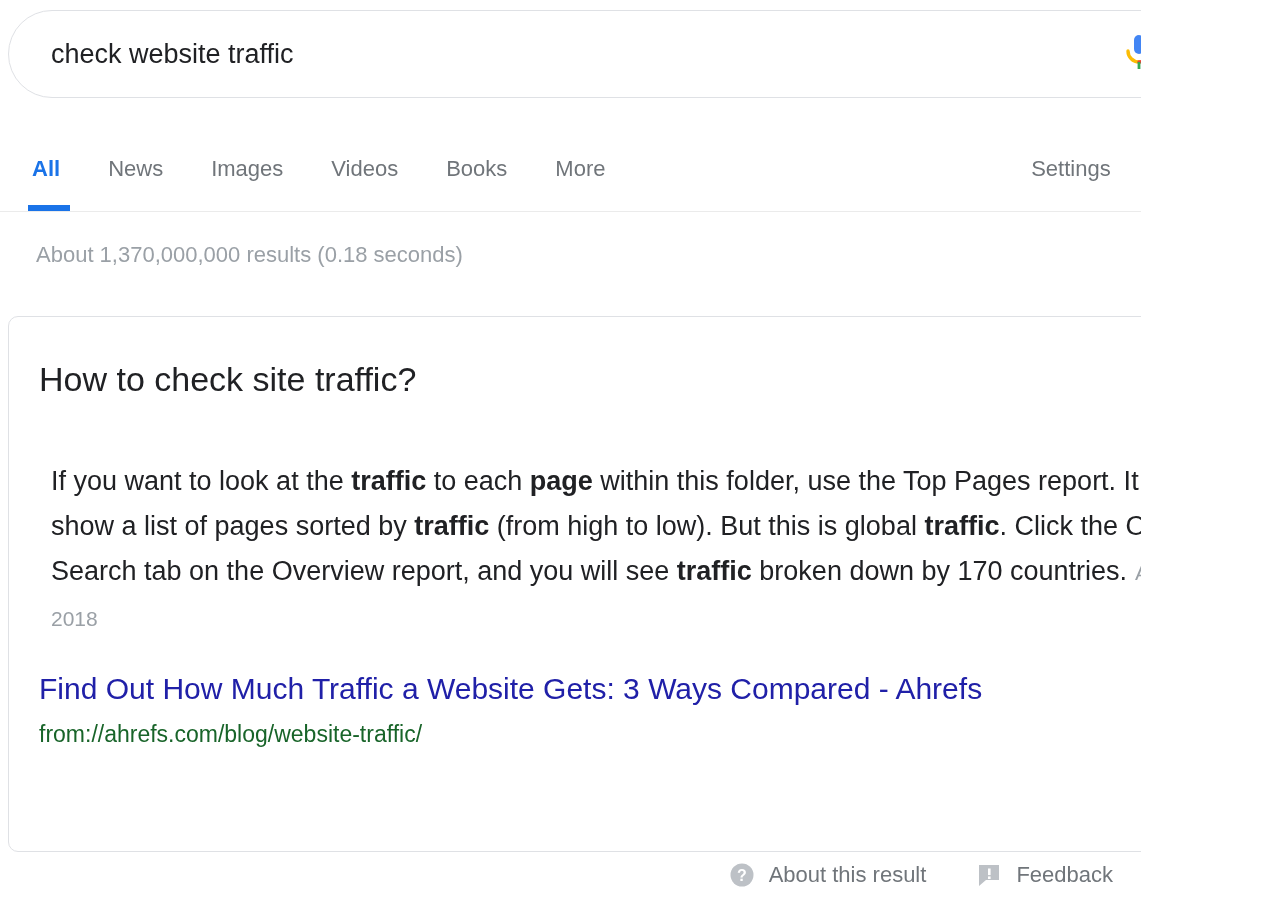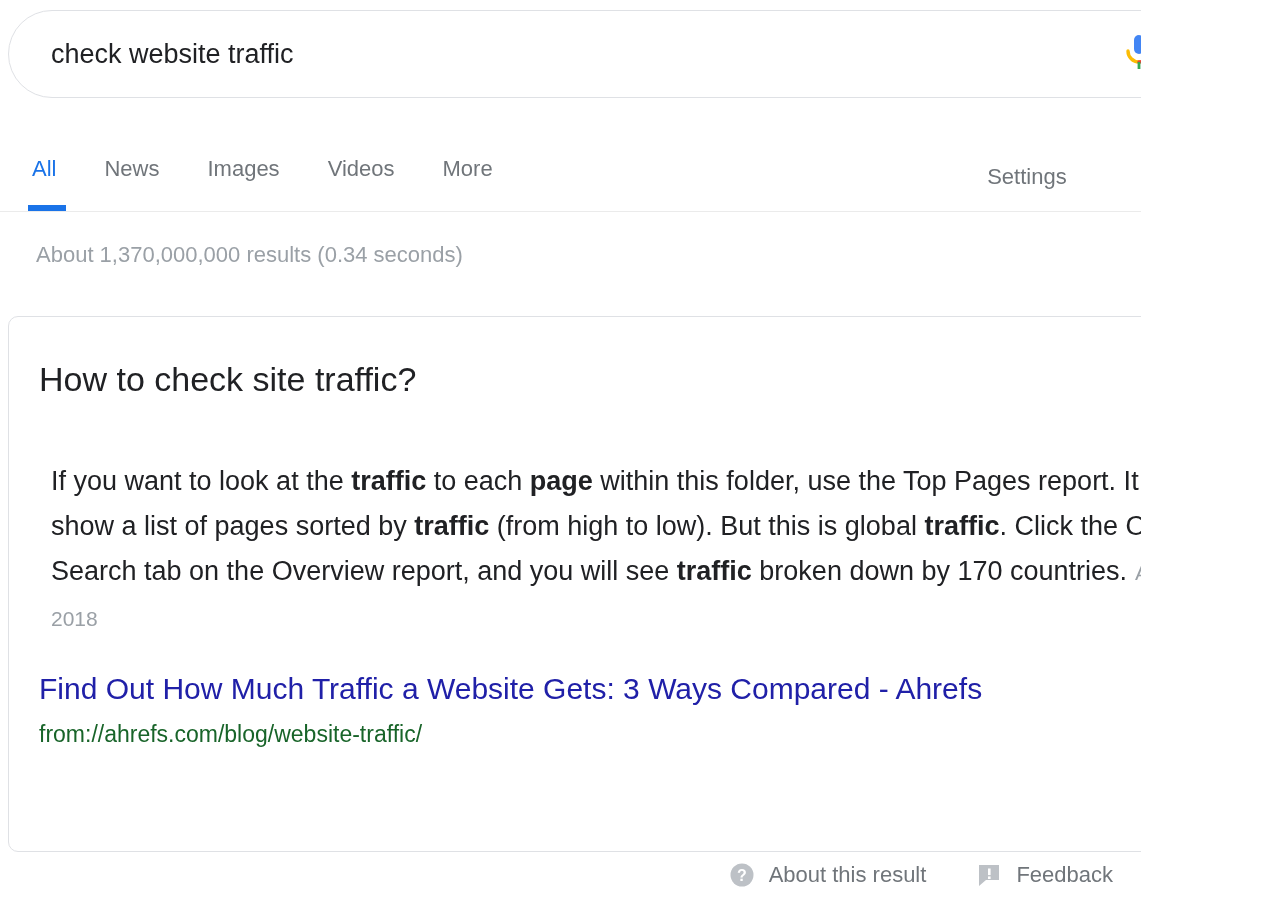--- a/index.html
+++ b/index.html
@@ -30,30 +30,30 @@
   }
   .search-icons { display: flex; align-items: center; gap: 38px; padding-right: 44px; }
   .icon-btn { background: none; border: none; padding: 0; cursor: pointer; display: block; line-height: 0; }
 
   
   .navbar {
     position: absolute; left: 0; top: 136px; width: 1284px; height: 76px;
     border-bottom: 1px solid #ebebeb;
   }
   .nav-left { position: absolute; left: 14px; top: 0; display: flex; }
-  .nav-right { position: absolute; right: 28px; top: 8px; display: flex; gap: 44px; }
+  .nav-right { position: absolute; right: 28px; top: 0; display: flex; }
   .nav-item {
     position: relative;
     font-size: 22px; color: #70757a;
     padding: 20px 24px 0 24px;
     cursor: pointer; white-space: nowrap;
   }
   .nav-left .nav-item { padding-left: 24px; padding-right: 24px; }
   .nav-left .nav-item:first-child { padding-left: 18px; }
-  .nav-item.active { color: #1a73e8; font-weight: normal; }
+  .nav-item.active { color: #1a73e8; font-weight: bold; }
   .nav-item.active::after {
     content: ""; position: absolute;
     left: 14px; right: 14px; bottom: -29px;
     height: 6px; background: #1a73e8;
   }
   .nav-right .nav-item { padding-left: 34px; padding-right: 34px; }
   .nav-right .nav-item:last-child { padding-right: 26px; }
 
   
   .result-stats {
@@ -134,29 +134,30 @@
       </button>
     </div>
   </div>
 
   <div class="navbar">
     <div class="nav-left">
       <div class="nav-item active">All</div>
       <div class="nav-item">News</div>
       <div class="nav-item">Images</div>
       <div class="nav-item">Videos</div>
+      <div class="nav-item">Books</div>
       <div class="nav-item">More</div>
     </div>
     <div class="nav-right">
       <div class="nav-item">Settings</div>
       <div class="nav-item">Tools</div>
     </div>
   </div>
 
-  <div class="result-stats">About 1,370,000,000 results (0.34 seconds)</div>
+  <div class="result-stats">About 1,370,000,000 results (0.18 seconds)</div>
 
   <div class="snippet-card">
     <h2 class="snippet-title">How to check site traffic?</h2>
 
     <p class="snippet-body"><span>If you want to look at the </span><b>traffic</b><span> to each </span><b>page</b><span> within this folder, use the Top Pages report. It will show a list of pages sorted by </span><b>traffic</b><span> (from high to low). But this is global </span><b>traffic</b><span>. Click the Organic Search tab on the Overview report, and you will see </span><b>traffic</b><span> broken down by 170 countries.</span><span class="snippet-date">Aug 16, 2018</span></p>
 
     <a class="snippet-link" href="#">Find Out How Much Traffic a Website Gets: 3 Ways Compared - Ahrefs</a>
     <a class="snippet-url" href="#">from://ahrefs.com/blog/website-traffic/</a>
 
   </div>

